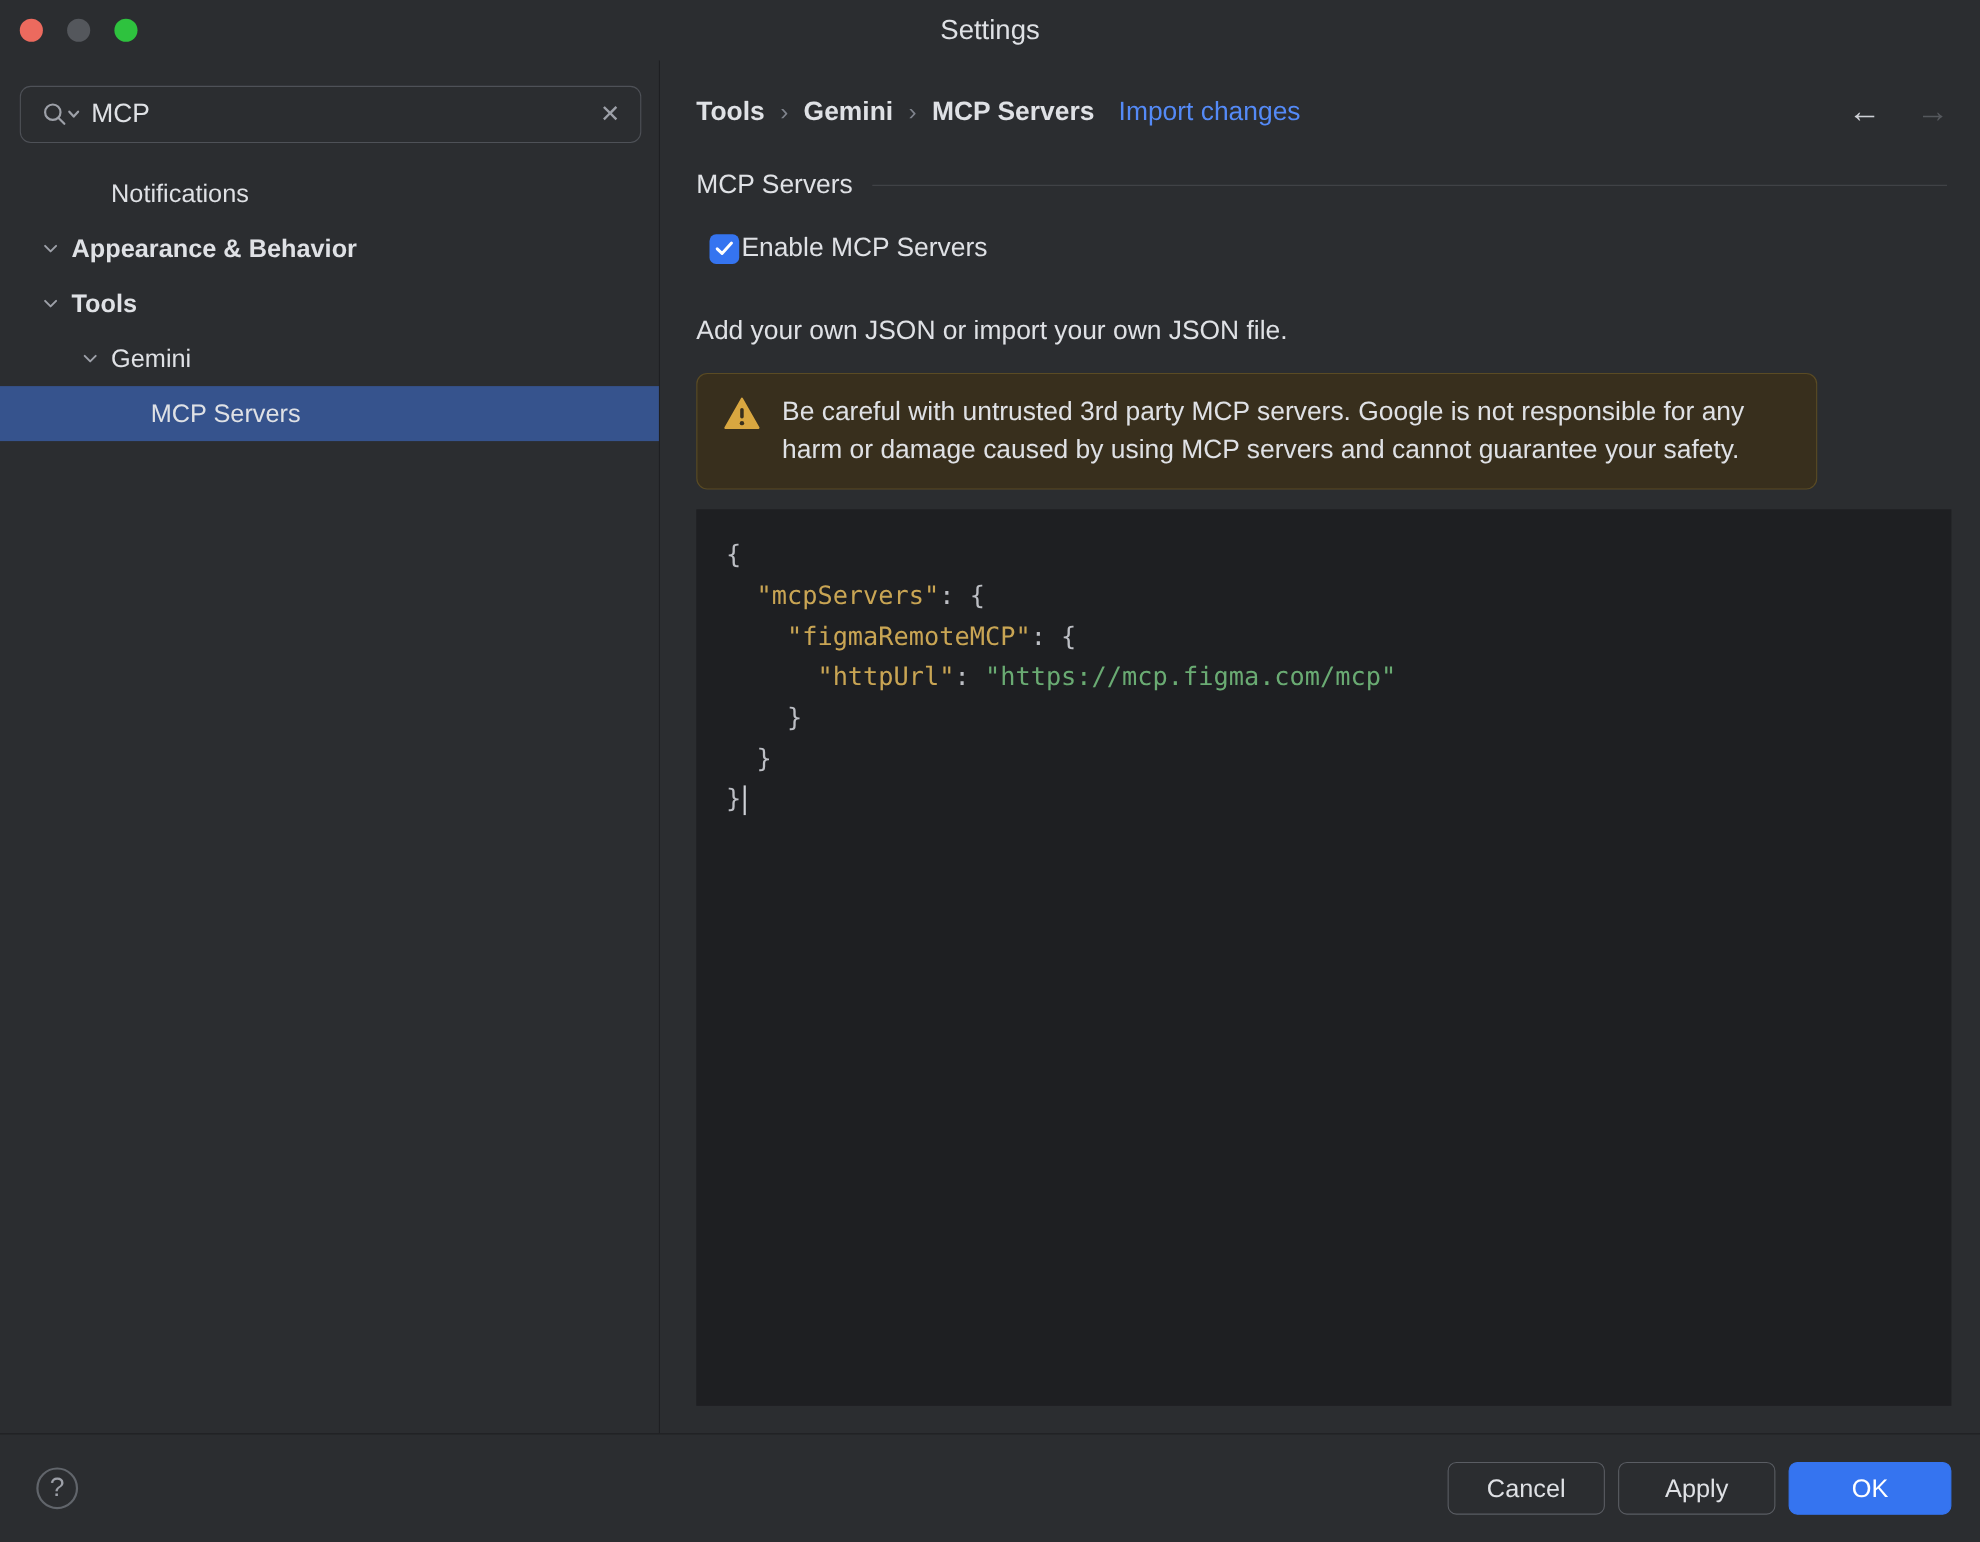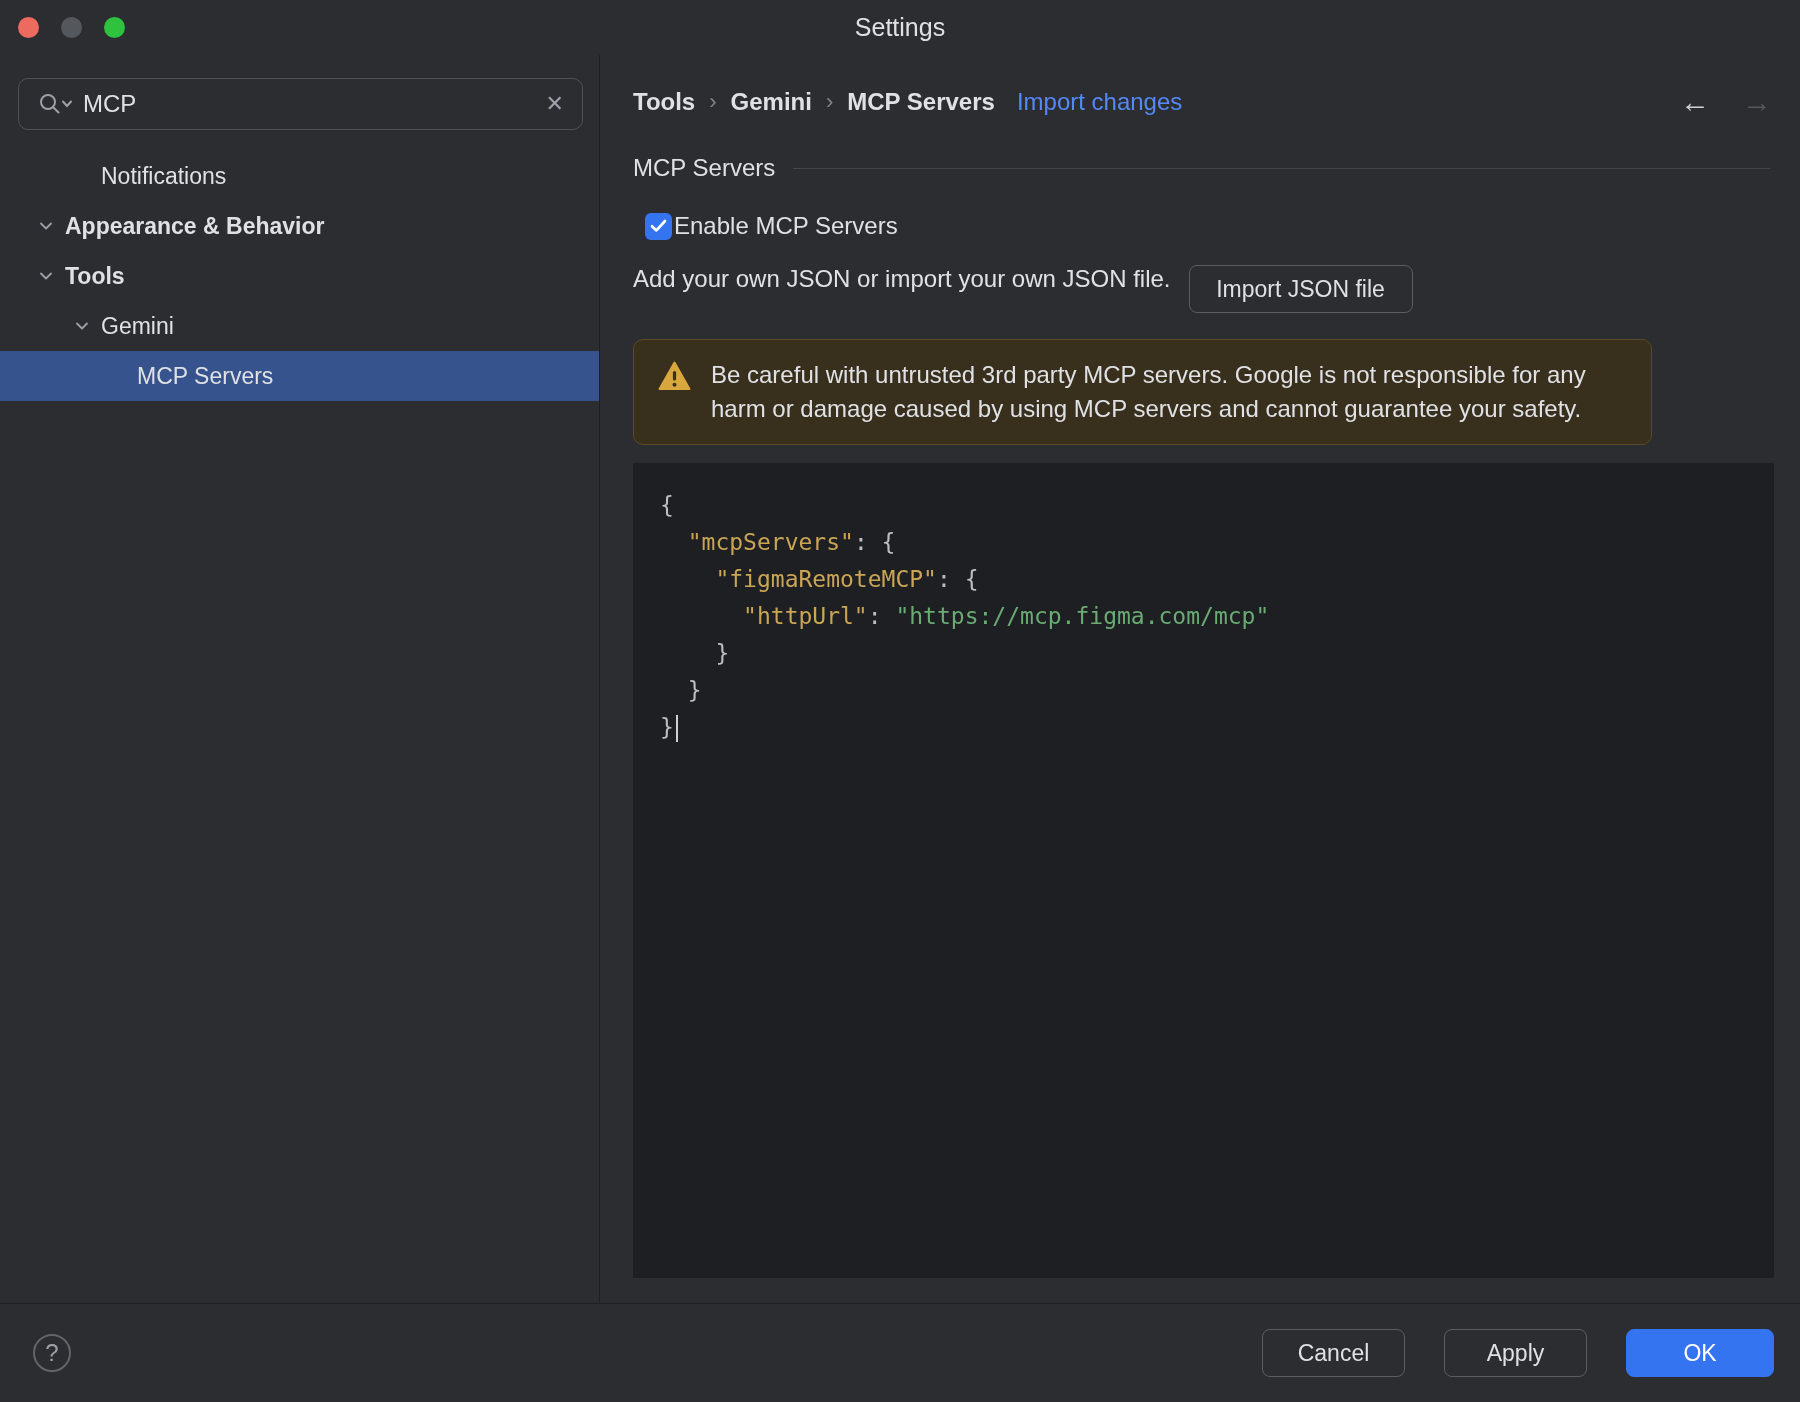--- a/index.html
+++ b/index.html
@@ -74,21 +74,21 @@
   }
   .section-row .hr{flex:1;height:1px;background:#43454a;}
 
   .enable-row{position:absolute;left:645px;top:212px;display:flex;align-items:center;gap:2px;}
   .checkbox{
     width:27px;height:27px;border-radius:6px;background:var(--accent);
     display:inline-flex;align-items:center;justify-content:center;cursor:pointer;flex:0 0 auto;
   }
   .cb-label{font-size:24px;color:#dfe1e5;}
 
-  .import-row{position:absolute;left:633px;top:265px;right:34px;height:50px;display:flex;align-items:flex-start;}
+  .import-row{position:absolute;left:633px;top:265px;right:34px;height:50px;display:flex;align-items:flex-end;gap:36px;}
   .import-text{font-size:24px;color:#dfe1e5;}
   .btn{
     height:48px;border-radius:8px;font-size:23px;font-family:"Liberation Sans",sans-serif;
     display:inline-flex;align-items:center;justify-content:center;padding:0 26px;cursor:pointer;
   }
   .btn-secondary{background:transparent;border:1px solid #5a5d63;color:#dfe1e5;}
   .btn-primary{background:var(--accent);border:1px solid var(--accent);color:#ffffff;min-width:148px;}
   .import-btn{margin-left:18px;min-width:224px;}
 
   .warning{
@@ -113,21 +113,21 @@
   .tok-string{color:var(--json-string);}
   .caret{display:inline-block;width:2px;height:27px;background:#ced0d6;vertical-align:middle;margin-left:2px;}
 
   
   .footer{position:absolute;left:0;right:0;bottom:0;height:99px;border-top:1px solid #1e1f22;background:#2b2d30;}
   .help{
     position:absolute;left:33px;top:30px;width:38px;height:38px;border-radius:50%;
     border:2px solid #61656b;color:#9da0a8;font-size:24px;
     display:flex;align-items:center;justify-content:center;cursor:pointer;
   }
-  .footer-btns{position:absolute;right:26px;top:25px;display:flex;gap:39px;}
+  .footer-btns{position:absolute;right:26px;top:25px;display:flex;gap:12px;}
   .footer-btns .btn-secondary{min-width:143px;}
 </style>
 </head>
 <body>
 
 <div class="titlebar">
   <div class="traffic">
     <span class="light close"></span>
     <span class="light min"></span>
     <span class="light zoom"></span>
@@ -205,21 +205,20 @@
   <span class="checkbox">
     <svg width="17" height="14" viewBox="0 0 17 14">
       <polyline points="2,7.2 6.4,11.4 15,2" fill="none" stroke="#ffffff" stroke-width="2.7" stroke-linecap="round" stroke-linejoin="round"></polyline>
     </svg>
   </span>
   <span class="cb-label">Enable MCP Servers</span>
 </div>
 
 <div class="import-row">
   <span class="import-text">Add your own JSON or import your own JSON file.</span>
-  <button class="btn btn-secondary import-btn">Import JSON file</button>
 </div>
 
 <div class="warning">
   <span class="warn-icon">
     <svg width="33" height="30" viewBox="0 0 33 30">
       <path d="M16.5 1.5 L31.5 28 H1.5 Z" fill="currentColor" stroke="currentColor" stroke-width="2" stroke-linejoin="round"></path>
       <rect x="14.9" y="10" width="3.2" height="9.5" rx="1.6" style="fill:var(--warning-bg)"></rect>
       <circle cx="16.5" cy="23.7" r="2" style="fill:var(--warning-bg)"></circle>
     </svg>
   </span>

